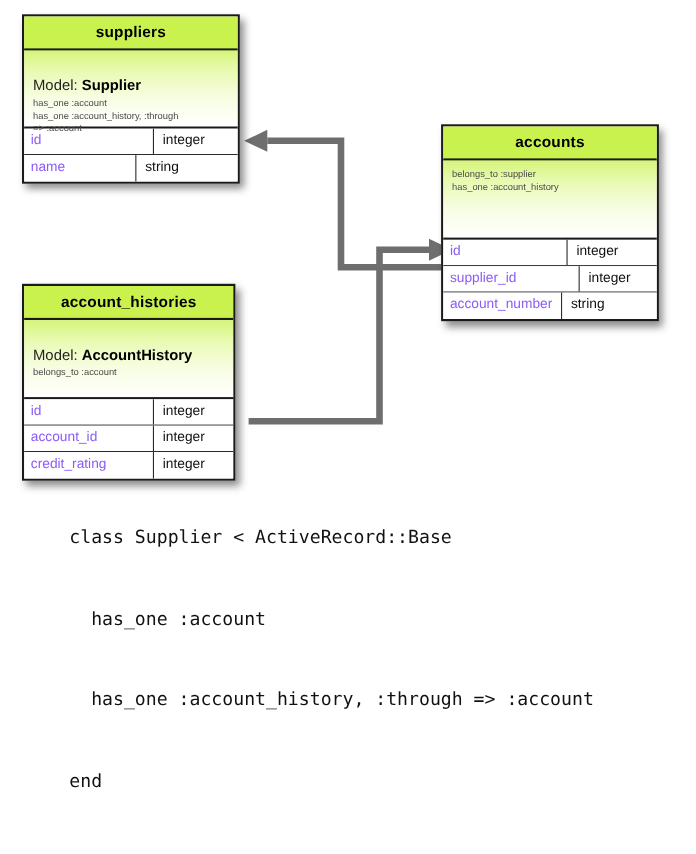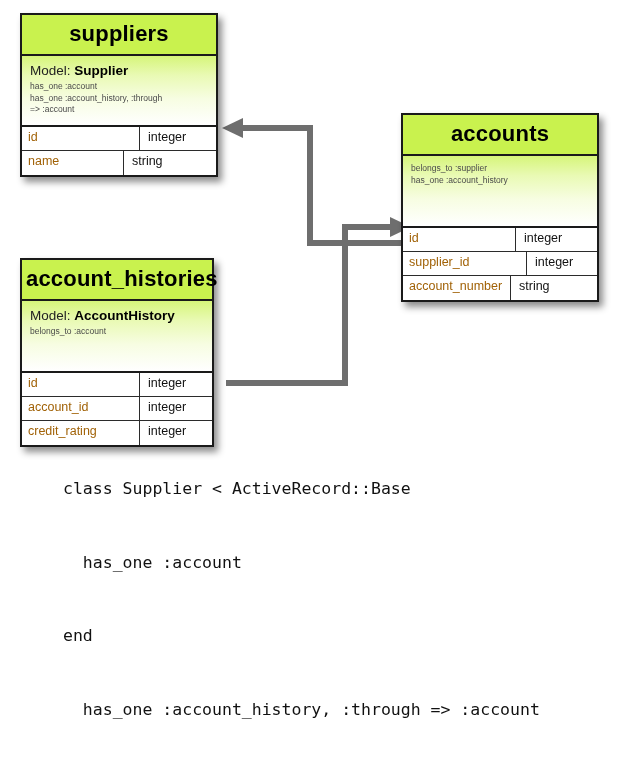--- a/index.html
+++ b/index.html
@@ -23,36 +23,37 @@
     border: 2px solid #1a1a1a;
     background: #ffffff;
     box-shadow: 4px 5px 7px rgba(0,0,0,0.45);
   }
   .entity-title {
     box-sizing: border-box;
     background: #c9f24e;
     border-bottom: 2px solid #1a1a1a;
     text-align: center;
     font-weight: bold;
-    font-size: 22px;
+    font-size: 14px;
     color: #000000;
     padding: 6px 4px 7px 4px;
     letter-spacing: 0.2px;
   }
   .entity-model {
     box-sizing: border-box;
     background: linear-gradient(to bottom, #d6f57a 0%, #e9fab4 28%, #f7fde2 62%, #ffffff 100%);
     border-bottom: 2px solid #1a1a1a;
     padding: 7px 7px 6px 8px;
   }
   .model-line {
     font-size: 13.5px;
     color: #222222;
     margin-bottom: 3px;
     white-space: nowrap;
+    margin-top: 17px;
   }
   .model-line b {
     font-weight: bold;
     color: #000000;
   }
   .assoc-line {
     font-size: 8.5px;
     color: #4a4a4a;
     line-height: 11.5px;
     white-space: nowrap;
@@ -63,21 +64,21 @@
     border-bottom: 1px solid #2b2b2b;
     background: #ffffff;
     height: 24px;
   }
   .field-row:last-child { border-bottom: none; }
   .field-name {
     box-sizing: border-box;
     border-right: 1px solid #2b2b2b;
     padding: 3px 0 0 6px;
     font-size: 12.5px;
-    color: #a16207;
+    color: #8b5cf6;
     overflow: hidden;
     white-space: nowrap;
   }
   .field-type {
     box-sizing: border-box;
     padding: 3px 0 0 8px;
     font-size: 12.5px;
     color: #111111;
     overflow: hidden;
     white-space: nowrap;
@@ -192,22 +193,22 @@
       <div class="field-row">
         <div class="field-name" style="width:118px;">credit_rating</div>
         <div class="field-type">integer</div>
       </div>
     </div>
   </div>
 
   <div class="code-block">
     <div class="code-line">class Supplier &lt; ActiveRecord::Base</div>
     <div class="code-line">  has_one :account</div>
+    <div class="code-line">  has_one :account_history, :through =&gt; :account</div>
     <div class="code-line">end</div>
-    <div class="code-line">  has_one :account_history, :through =&gt; :account</div>
     <div class="code-line"></div>
     
     
     
     
     
     
     
     
   </div>

